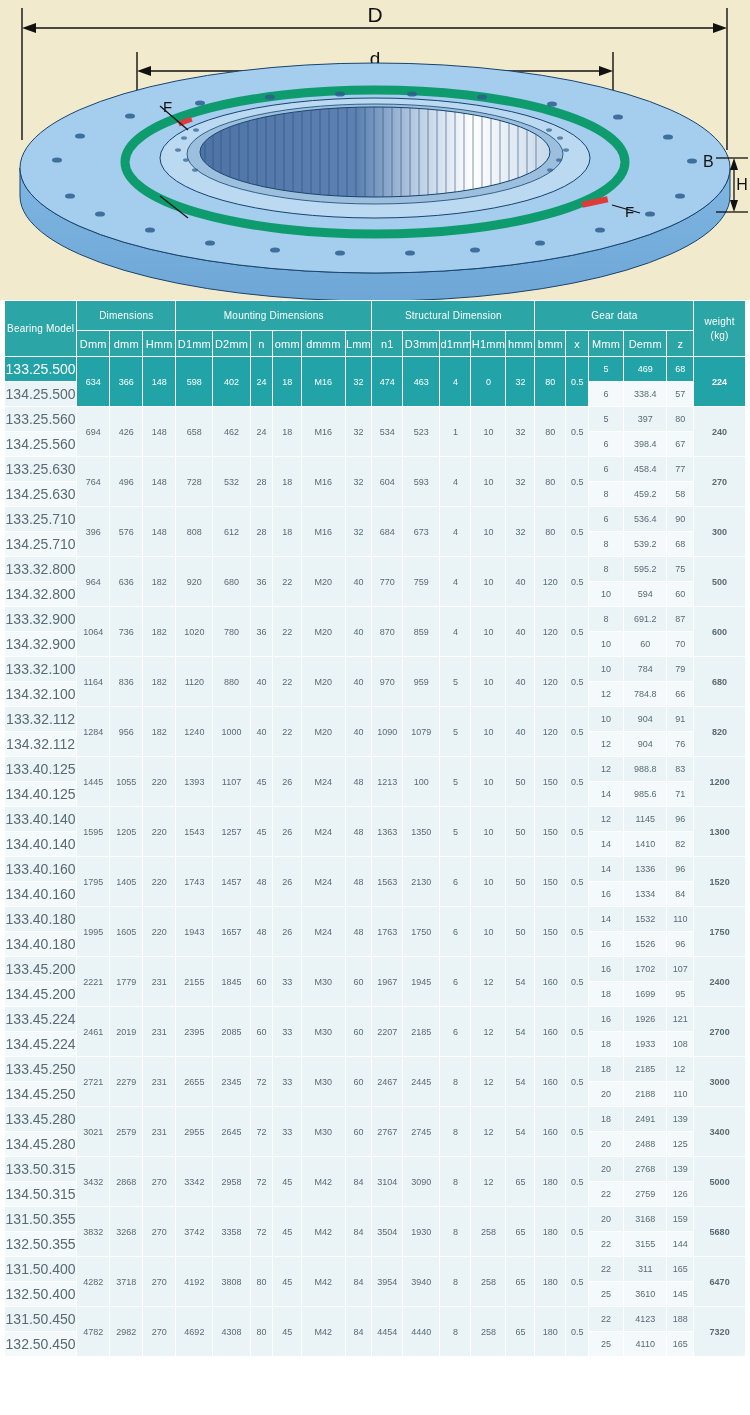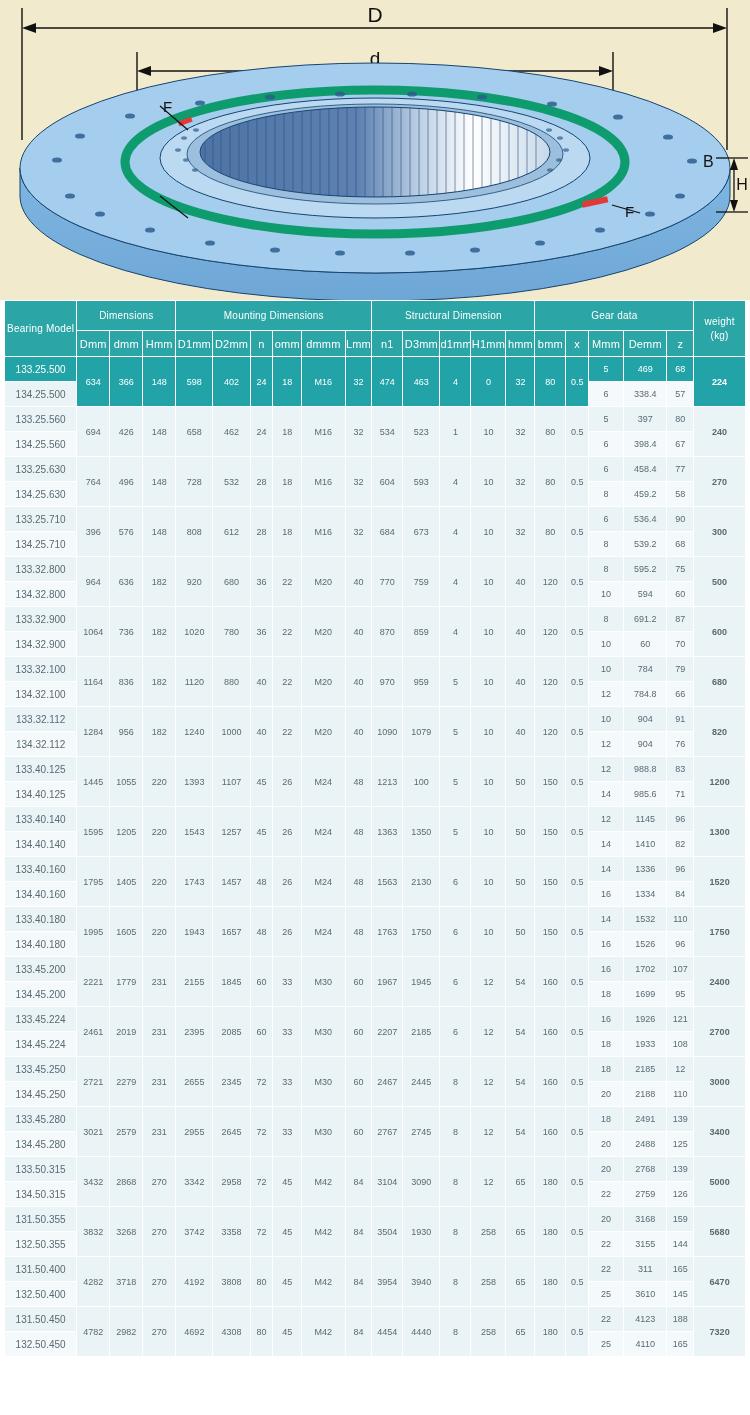--- a/index.html
+++ b/index.html
@@ -58,21 +58,21 @@
   }
   th.weight-head {
     height: 56px;
     font-size: 10px;
     line-height: 14px;
   }
 
   tbody td { background: #eaf4f6; height: 25px; }
   tbody tr.alt td { background: #f4fafb; }
 
-  td.model { font-size: 10px; color: #5a6a72; padding-left: 2px; }
+  td.model { font-size: 14px; color: #5a6a72; padding-left: 2px; }
   td.num   { font-size: 9px; }
   td.gear  { font-size: 9px; }
   td.wt    { font-size: 9px; font-weight: bold; }
 
   
   tr.hl td, tr.hl td.model, tr.hl td.num, tr.hl td.gear, tr.hl td.wt {
     background: #21a3a8;
     color: #ffffff;
   }
   tr.hl2 td.model { background: #eaf4f6; color:#5a6a72;text-align:center; }

